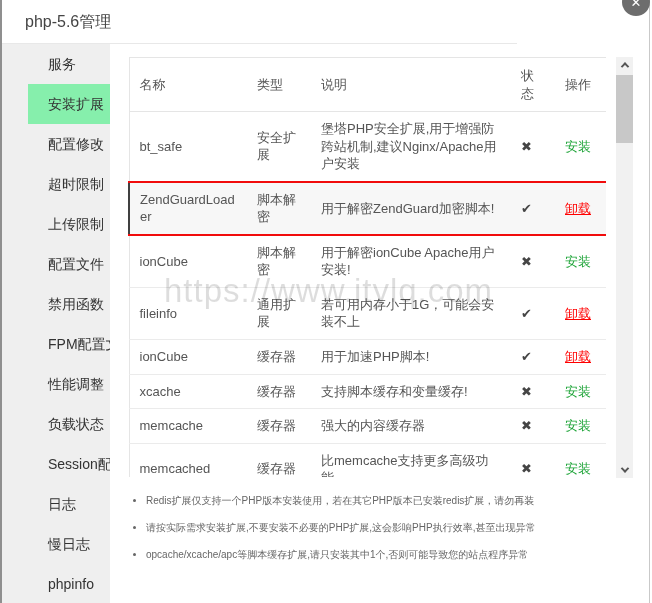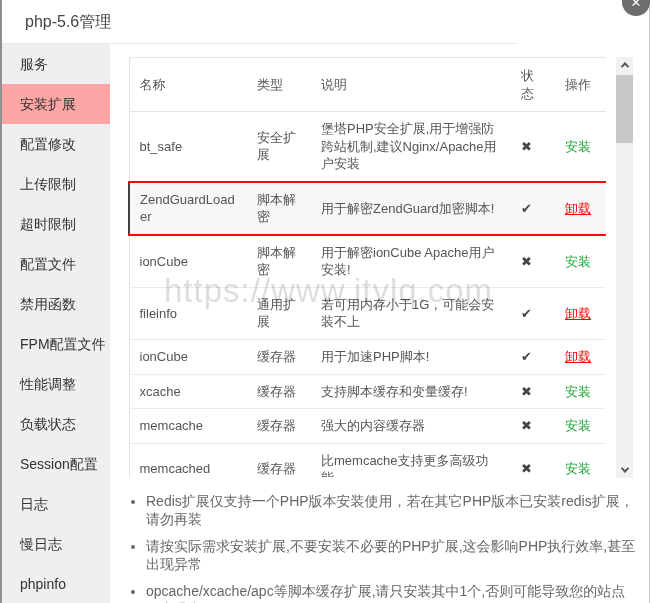--- a/index.html
+++ b/index.html
@@ -11,22 +11,22 @@
 
   .header { position:absolute; left:0; top:0; width:517px; height:44px; background:#fff;
             border-bottom:1px solid #e8e8e8; z-index:4; }
   .title { position:absolute; left:25px; top:0; line-height:44px; font-size:16px; color:#444; }
   .close-btn { position:absolute; left:622px; top:-12px; width:28px; height:28px; border-radius:50%;
                background:#6d6d6d; color:#fff; z-index:20; display:flex; align-items:center;
                justify-content:center; font-size:13px; cursor:pointer; }
 
   .sidebar { position:absolute; left:0; top:44px; width:110px; height:559px; background:#efefef; z-index:3; }
   .side-item { height:40px; line-height:40px; padding-left:20px; font-size:14px; color:#333;
-               cursor:pointer; white-space:nowrap; overflow:hidden; }
-  .side-item.sel { background:#fca5a5; }
+               cursor:pointer; white-space:nowrap; overflow:hidden;margin-left:28px; }
+  .side-item.sel { background:#86efac; }
 
   .table-wrap { position:absolute; left:128px; top:57px; width:478px; height:420px; overflow:hidden; }
   table { width:478px; table-layout:fixed; border-collapse:collapse; font-size:13px; color:#555;
           line-height:1.35; border:1px solid #e5e5e5; background:#fff; }
   th { font-weight:normal; text-align:left; padding:9px 10px; color:#555;
        border-bottom:1px solid #e5e5e5; }
   td { padding:8px 10px; border-bottom:1px solid #ebebeb; word-break:break-word; }
   .c0{width:118px}.c1{width:64px}.c2{width:200px}.c3{width:44px}.c4{width:52px}
   .status-ic { color:#454545; font-size:13px; }
   .act { cursor:pointer; text-decoration:none; }
@@ -43,42 +43,42 @@
   .chev { width:6px; height:6px; border-left:2px solid #555; border-top:2px solid #555; }
   .chev.up { transform:rotate(45deg) translate(1px,1px); }
   .chev.down { transform:rotate(225deg) translate(1px,1px); }
   .sb-thumb { position:absolute; left:0; top:18px; width:17px; height:68px; background:#c8c8c8; cursor:pointer; }
 
   .watermark { position:absolute; left:164px; top:272px; font-size:33px; letter-spacing:1px;
                color:#000; opacity:0.13; z-index:8; pointer-events:none; white-space:nowrap; }
 
   .notes { position:absolute; left:132px; top:492px; width:505px; z-index:2; }
   .notes ul { list-style:disc; padding-left:14px; }
-  .notes li { font-size:14px; color:#666; line-height:18px; margin-bottom:9px; }
+  .notes li { font-size:10px; color:#666; line-height:18px; margin-bottom:9px; }
 </style>
 </head>
 <body>
 
 <div class="window">
   <div class="edge-left"></div>
   <div class="edge-right"></div>
 
   <div class="header">
     <div class="title">php-5.6管理</div>
   </div>
   <div class="close-btn">
     <span>✕</span>
   </div>
 
   <div class="sidebar">
       <div class="side-item">服务</div>
       <div class="side-item sel">安装扩展</div>
       <div class="side-item">配置修改</div>
+      <div class="side-item">超时限制</div>
       <div class="side-item">上传限制</div>
-      <div class="side-item">超时限制</div>
       <div class="side-item">配置文件</div>
       <div class="side-item">禁用函数</div>
       <div class="side-item">FPM配置文件</div>
       <div class="side-item">性能调整</div>
       <div class="side-item">负载状态</div>
       <div class="side-item">Session配置</div>
       <div class="side-item">日志</div>
       <div class="side-item">慢日志</div>
       <div class="side-item">phpinfo</div>
     </div>

